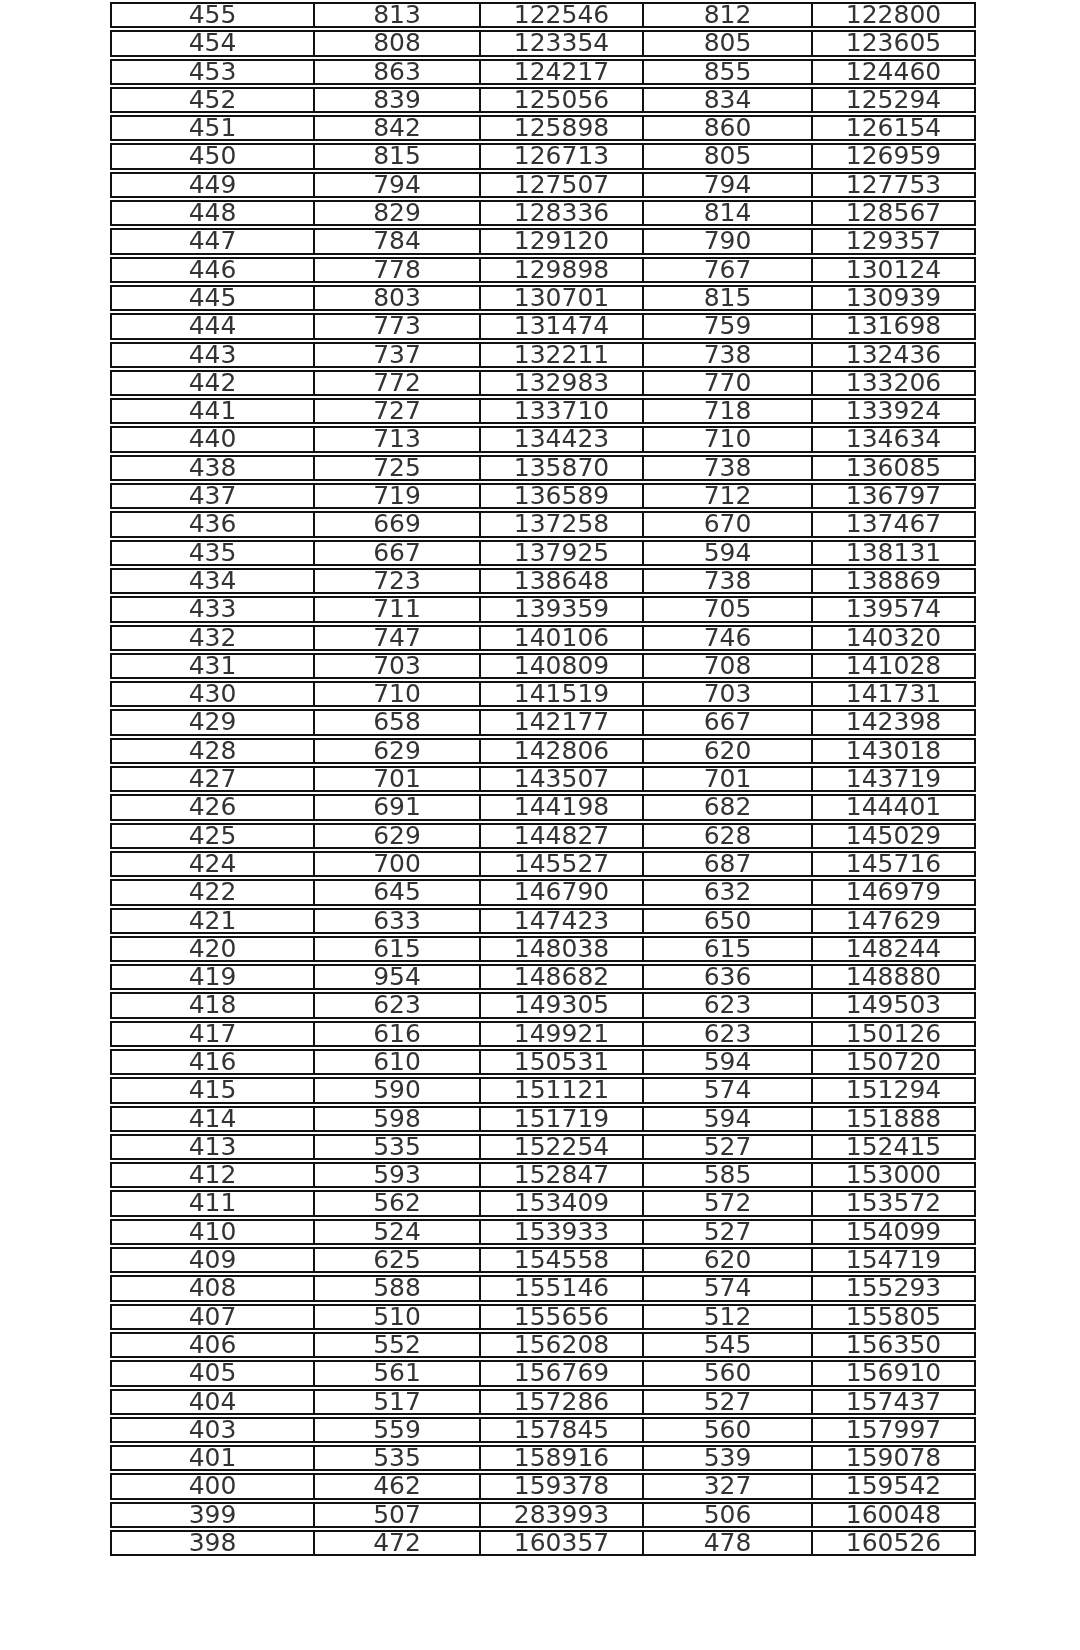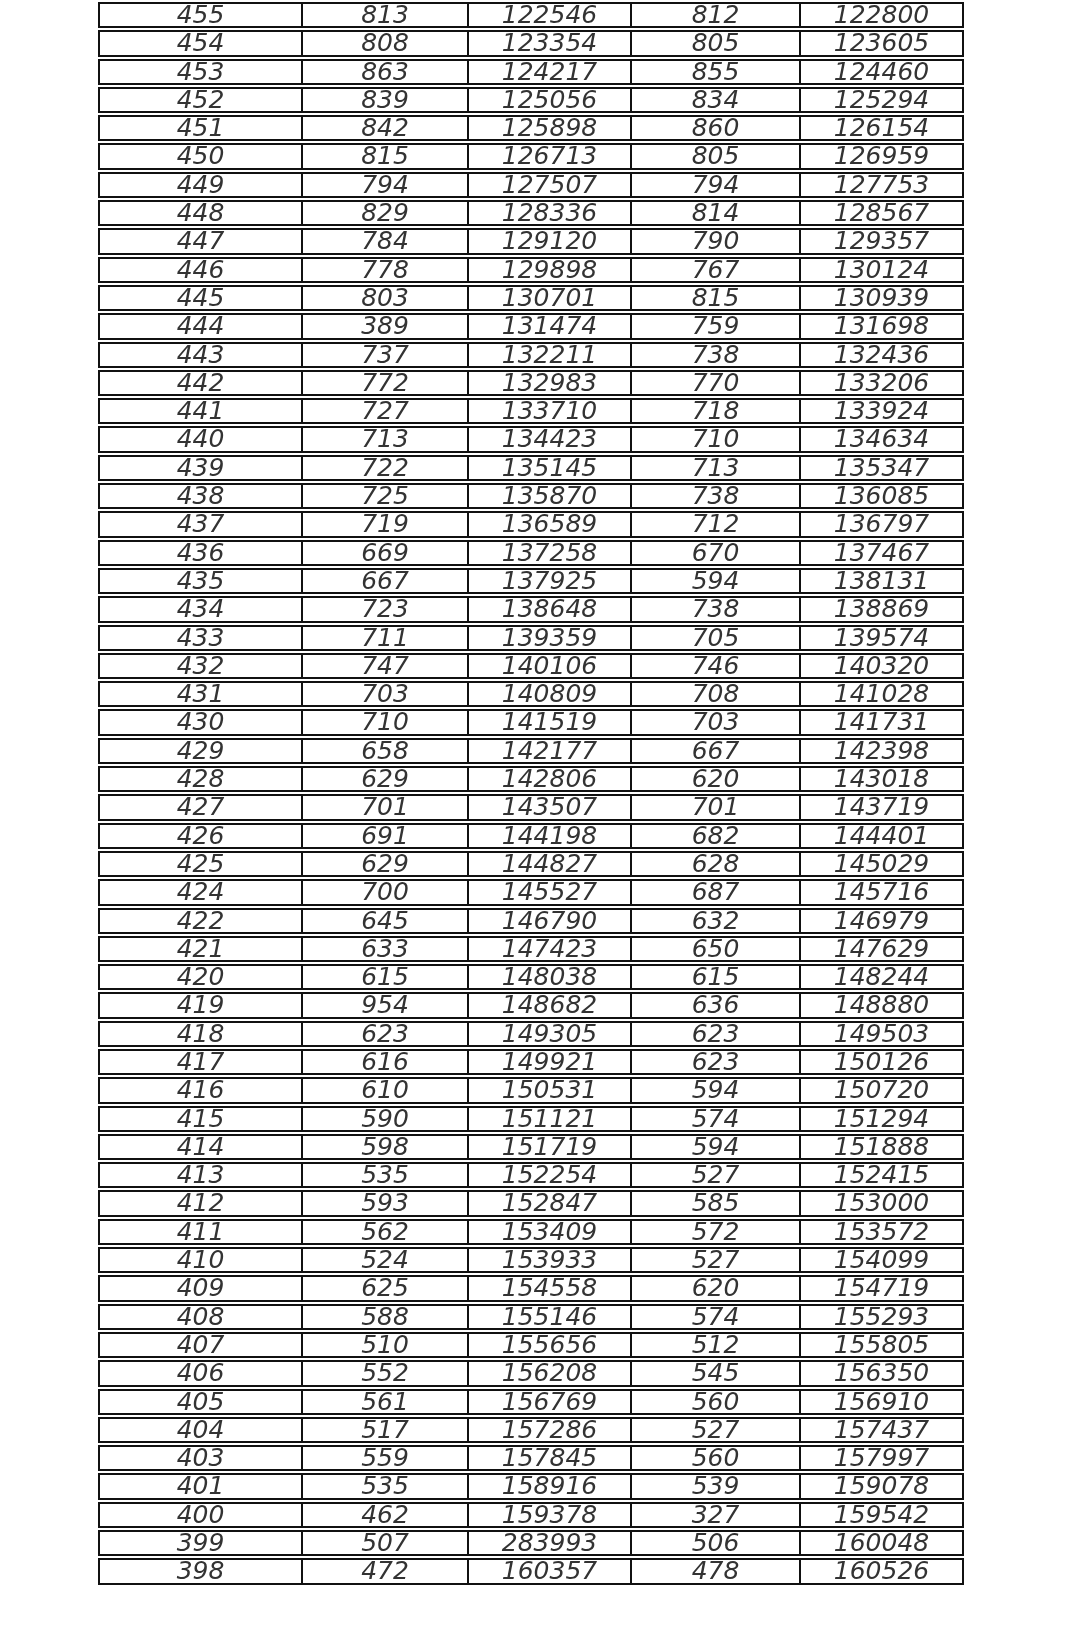--- a/index.html
+++ b/index.html
@@ -10,27 +10,26 @@
   .page {
     position: relative;
     width: 1080px;
     height: 1650px;
     background: #ffffff;
     overflow: hidden;
     font-family: "DejaVu Sans", sans-serif;
   }
   table.score-table {
     position: absolute;
-    left: 98px;
+    left: 110px;
     top: 0px;
     width: 866px;
     table-layout: fixed;
     border-collapse: separate;
     border-spacing: 0 2px;
-    font-style: italic;
   }
   table.score-table col.c1 { width: 205px; }
   table.score-table col.c2 { width: 166px; }
   table.score-table col.c3 { width: 163px; }
   table.score-table col.c4 { width: 169px; }
   table.score-table col.c5 { width: 163px; }
   table.score-table td {
     border-top: 2px solid #111111;
     border-bottom: 2px solid #111111;
     border-right: 2px solid #111111;
@@ -133,21 +132,21 @@
         </tr>
         <tr>
           <td>445</td>
           <td>803</td>
           <td>130701</td>
           <td>815</td>
           <td>130939</td>
         </tr>
         <tr>
           <td>444</td>
-          <td>389</td>
+          <td>773</td>
           <td>131474</td>
           <td>759</td>
           <td>131698</td>
         </tr>
         <tr>
           <td>443</td>
           <td>737</td>
           <td>132211</td>
           <td>738</td>
           <td>132436</td>
@@ -167,27 +166,20 @@
           <td>133924</td>
         </tr>
         <tr>
           <td>440</td>
           <td>713</td>
           <td>134423</td>
           <td>710</td>
           <td>134634</td>
         </tr>
         <tr>
-          <td>439</td>
-          <td>722</td>
-          <td>135145</td>
-          <td>713</td>
-          <td>135347</td>
-        </tr>
-        <tr>
           <td>438</td>
           <td>725</td>
           <td>135870</td>
           <td>738</td>
           <td>136085</td>
         </tr>
         <tr>
           <td>437</td>
           <td>719</td>
           <td>136589</td>

